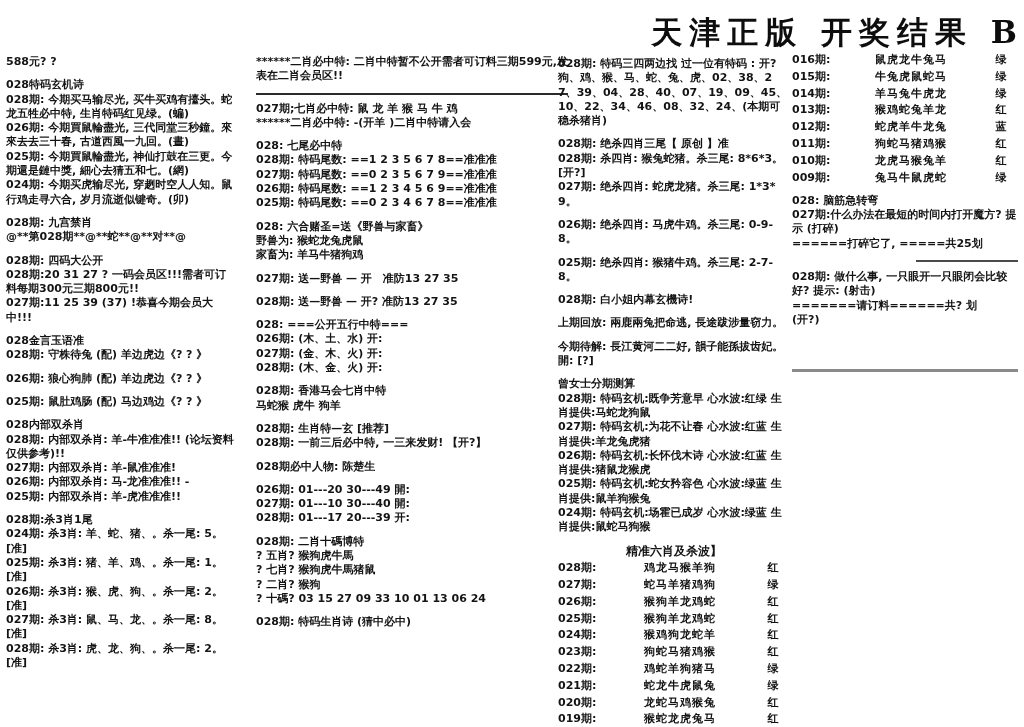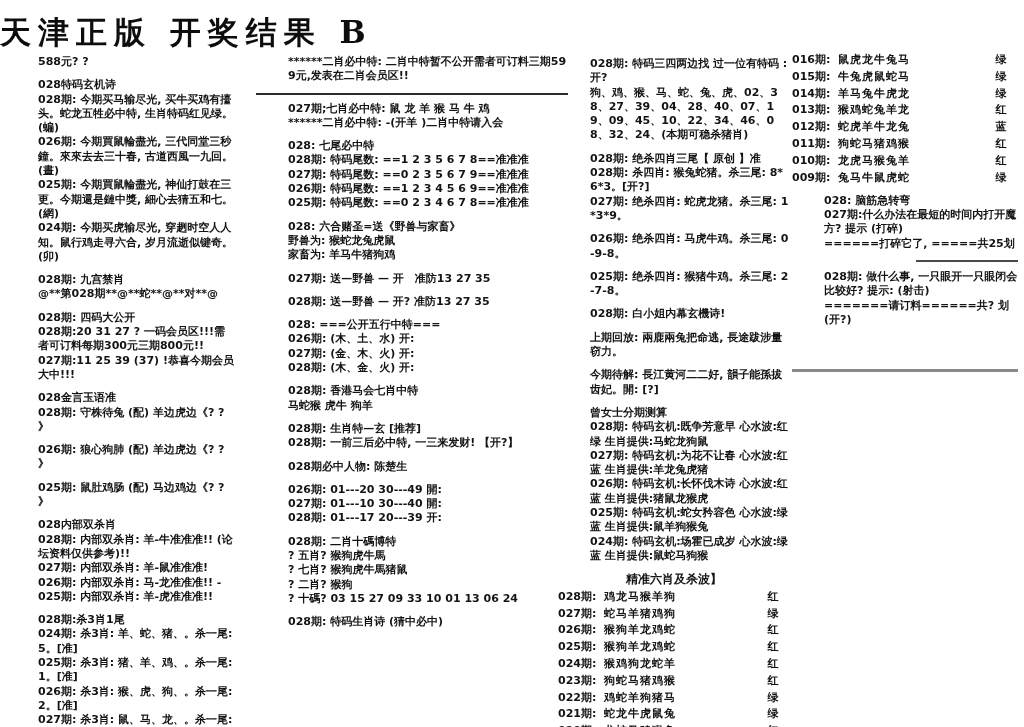--- a/index.html
+++ b/index.html
@@ -4,39 +4,39 @@
 <style>
   html,body{margin:0;padding:0;}
   body{
     width:1024px;height:727px;position:relative;overflow:hidden;
     background:#ffffff;color:#141414;
     font-family:"DejaVu Sans","Liberation Sans",sans-serif;
     font-weight:700;
   }
   .page-title{
     position:absolute;top:12px;left:0;width:100%;
-    text-align:left;font-size:31px;font-weight:900;
+    text-align:right;font-size:31px;font-weight:900;
     font-family:"DejaVu Serif","Liberation Serif",serif;
     letter-spacing:7px;color:#0d0d0d;
   }
   .col{position:absolute;font-size:11px;line-height:1.3;}
   #col1{left:6px;   top:55px; width:228px;}
   #col2{left:256px; top:55px; width:312px;}
   #col3{left:558px; top:57px; width:232px;}
   #col4{left:792px; top:53px; width:226px;}
-  .blk{margin-bottom:9px;margin-left:32px;}
+  .blk{margin-bottom:9px;}
   .ln{margin:0;padding:0;word-break:break-all;}
   .hr{border-top:2px solid #2a2a2a;margin:5px 0 7px 0;}
   .hr-right{border-top:2px solid #4a4a4a;width:45%;margin:4px 0 8px auto;}
   .hr-gray{border-top:3px solid #8a8a8a;margin:42px 0 0 0;}
   .tbl{margin-bottom:9px;}
   .tbl-title{text-align:center;font-size:12px;margin-bottom:2px;}
   .tbl-row{display:flex;align-items:baseline;margin-bottom:2.5px;}
   .tr-period{flex:0 0 46px;text-align:left;}
-  .tr-animals{flex:1;letter-spacing:1px;}
+  .tr-animals{flex:1;text-align:center;letter-spacing:1px;}
   .tr-color{flex:0 0 34px;text-align:center;}
 </style>
 </head>
 <body>
 
 <div class="page-title">天津正版 开奖结果 B</div>
 
 <div class="col" id="col1">
     <div class="blk">
       <div class="ln">588元? ?</div>

